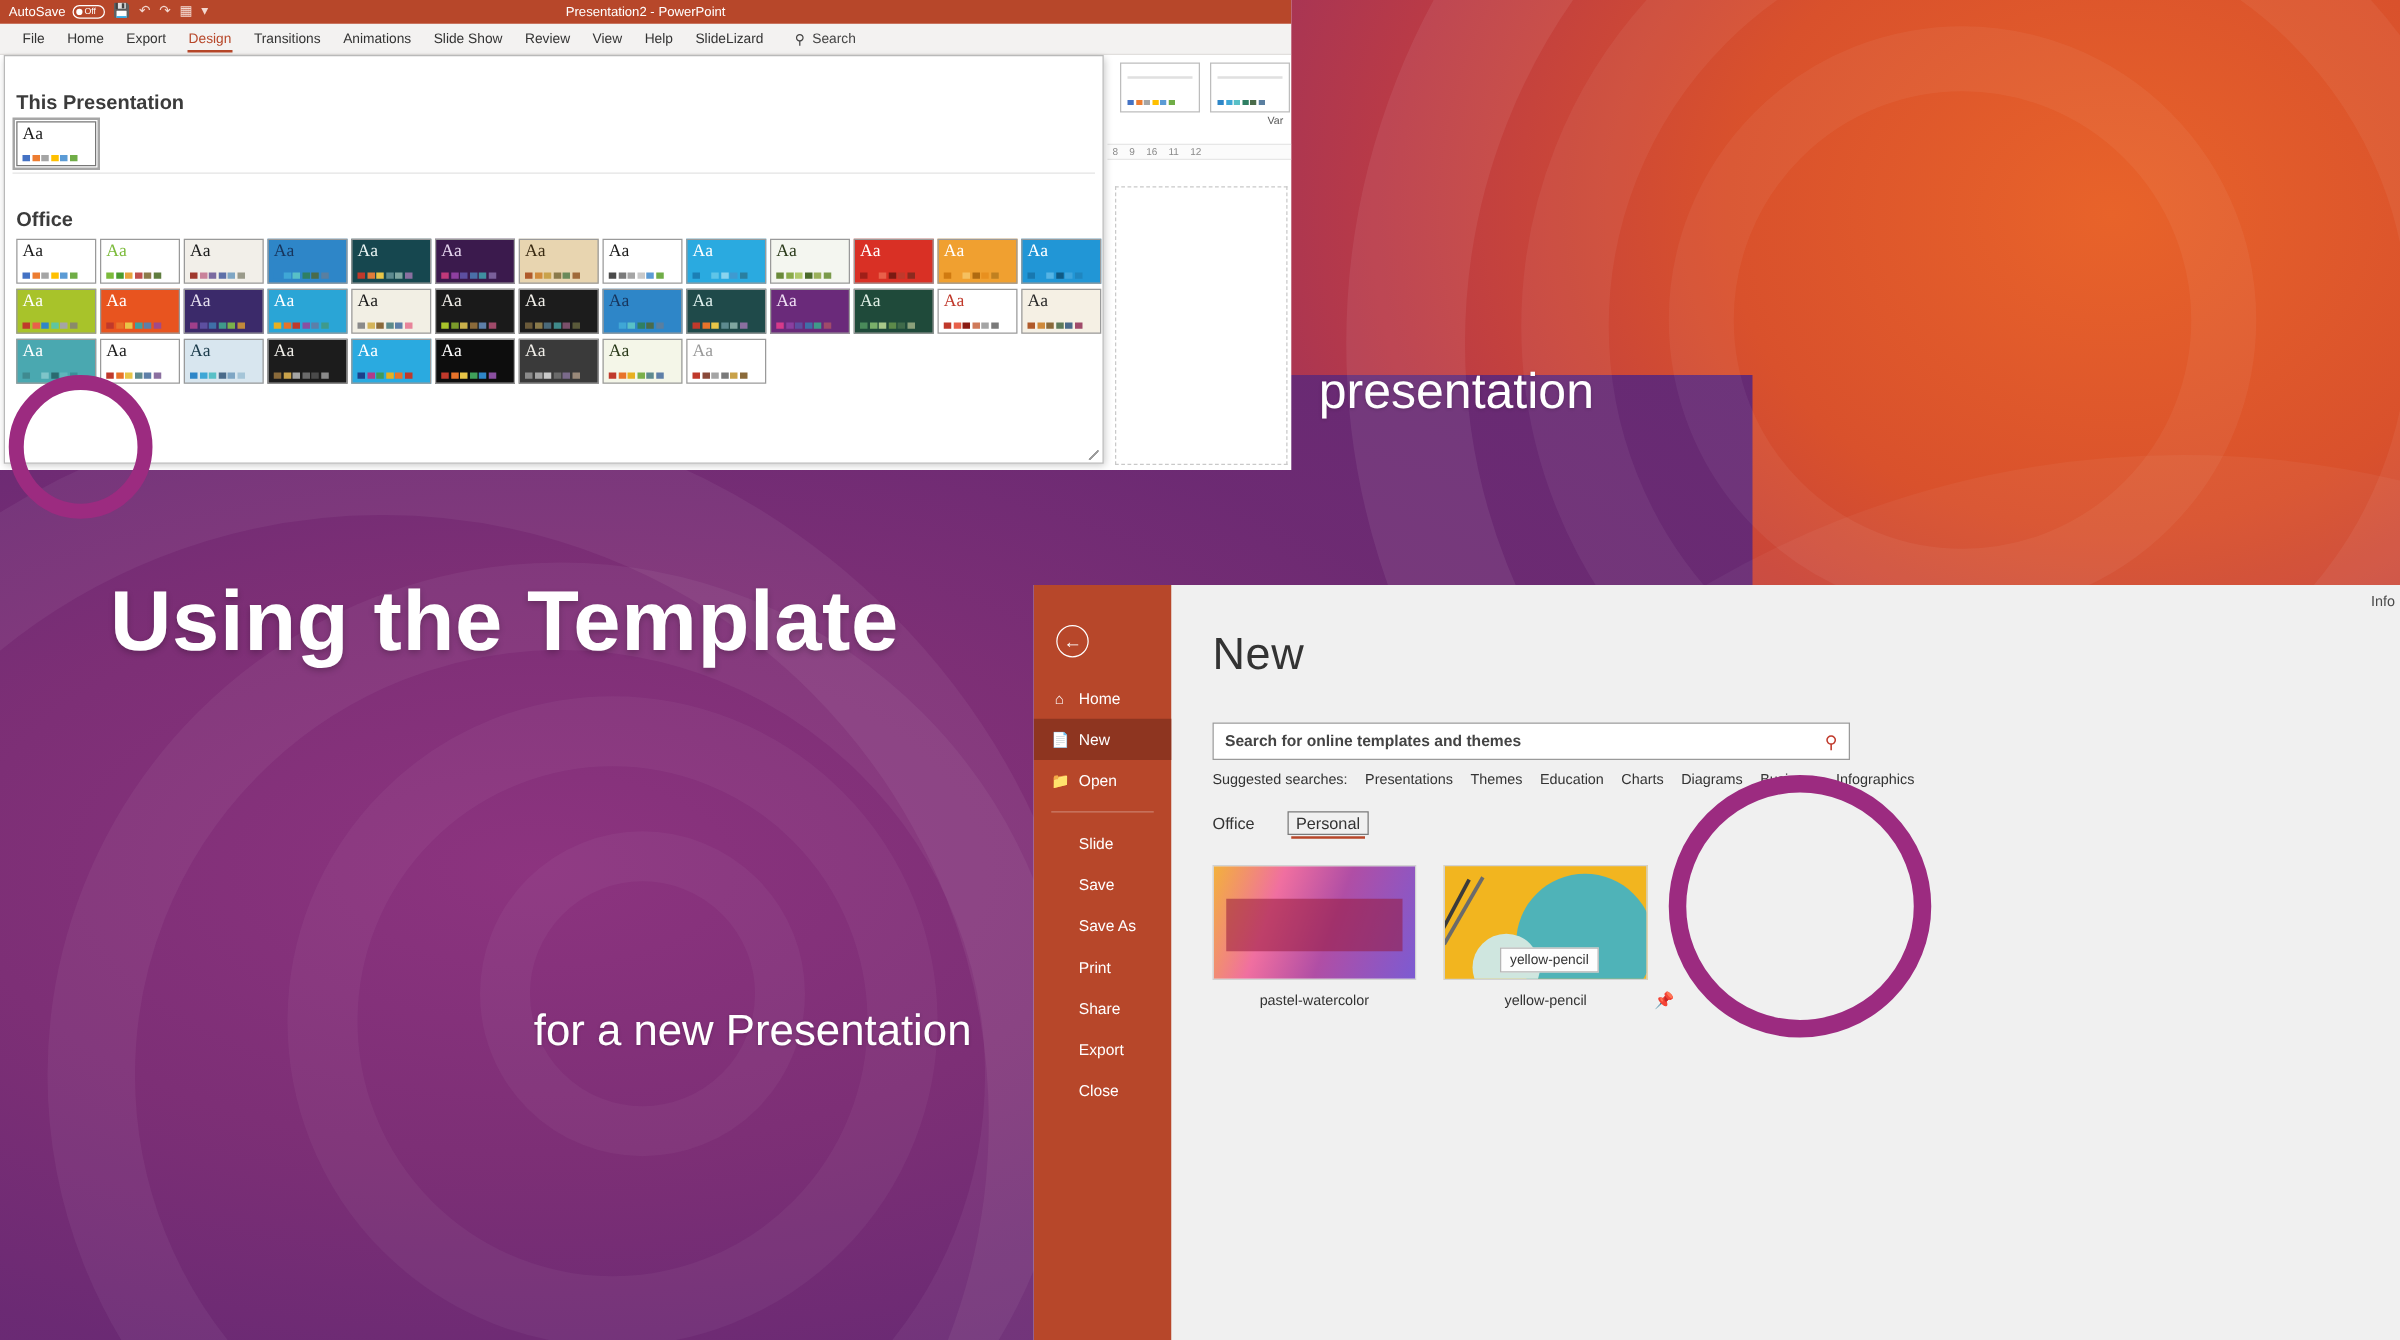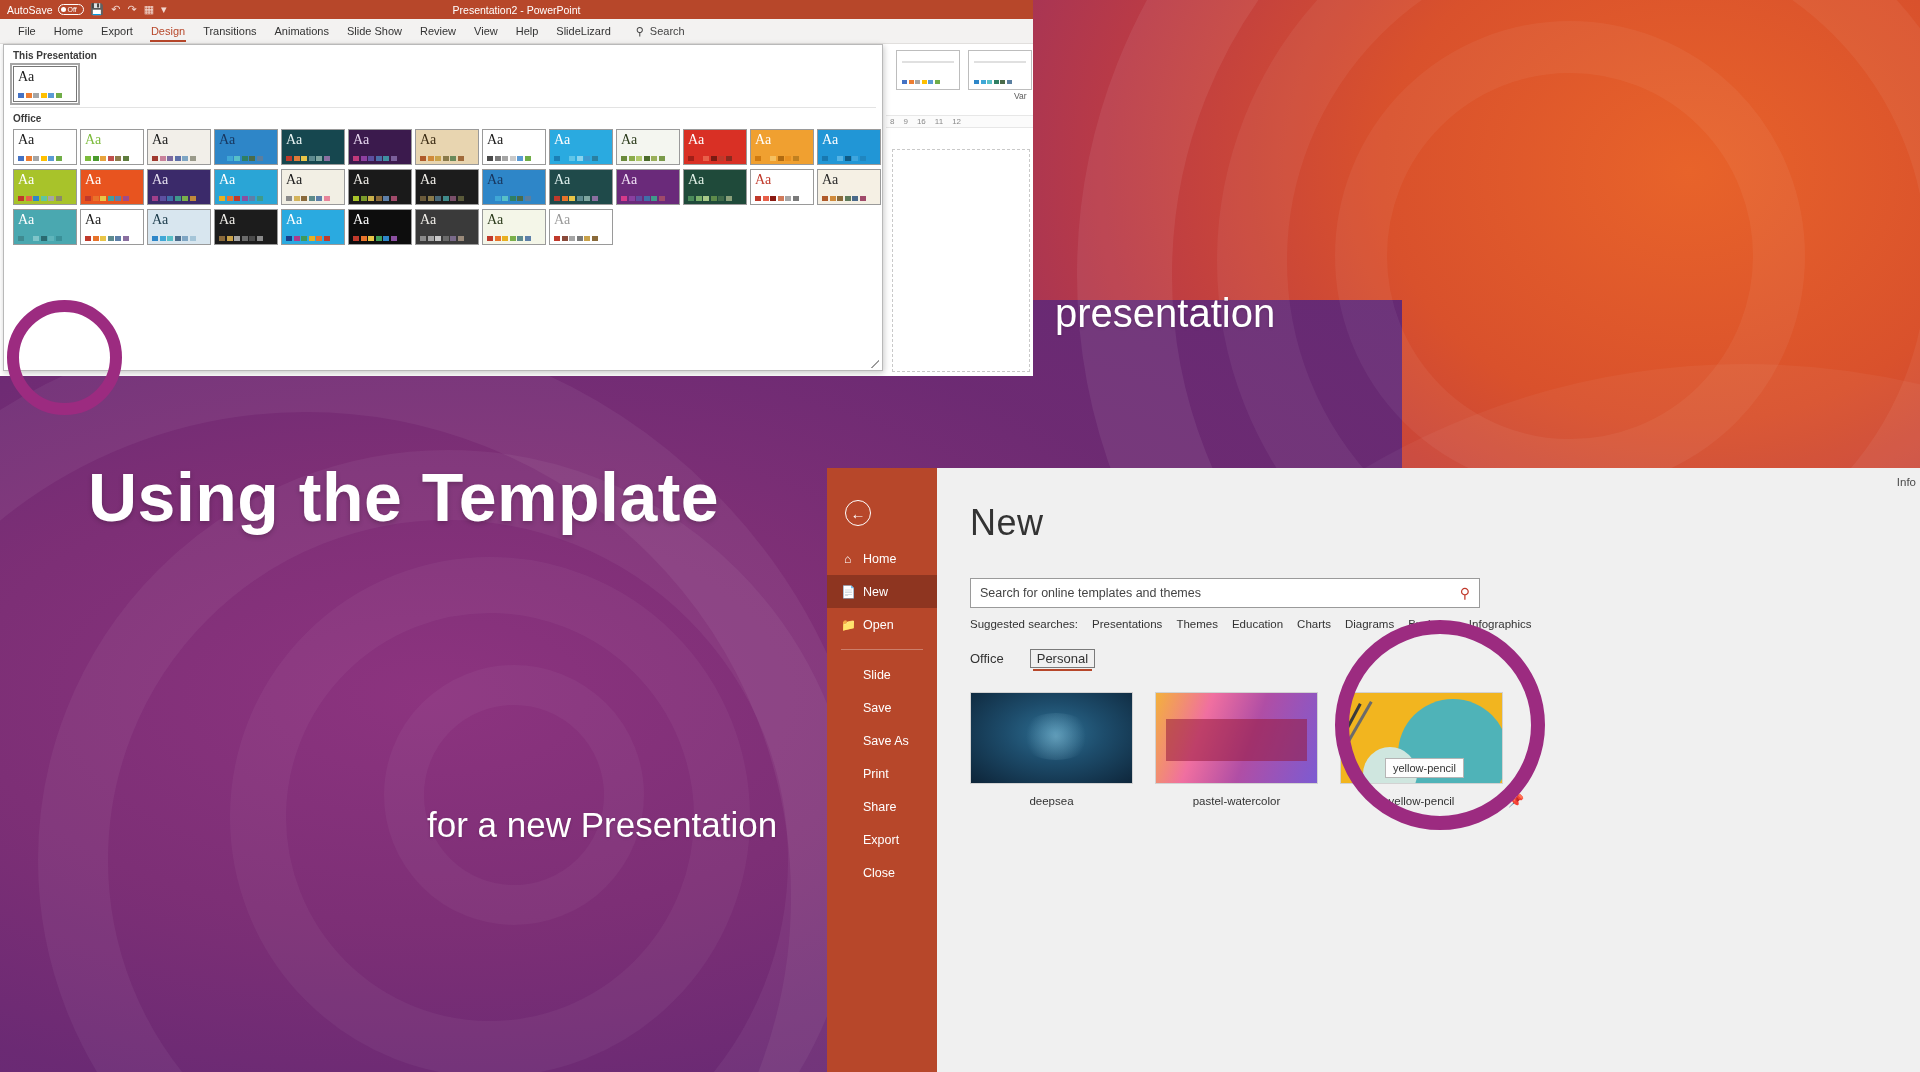--- a/index.html
+++ b/index.html
@@ -70,21 +70,21 @@
   .rtab.active { color:#b7472a; }
   .rtab.active::after { content:""; position:absolute; left:8px; right:8px; bottom:-1px;
                         height:2px; background:#b7472a; }
   .rsearch { display:flex; align-items:center; gap:6px; margin-left:16px;
              color:#444; font-size:11px; }
 
   
   #theme-dropdown { position:absolute; left:3px; top:44px; width:880px; height:327px;
                     background:#fff; border:1px solid #b9b9b9;
                     box-shadow:1px 2px 6px rgba(0,0,0,.22); }
-  .grp-label { font-size:10px; font-weight:bold; color:#3b3b3b; padding:5px 0 3px 9px; }
+  .grp-label { font-size:16px; font-weight:bold; color:#3b3b3b; padding:5px 0 3px 9px;margin-top:24px; }
   .grp-sep { height:1px; background:#e3e3e3; margin:3px 6px 0 6px; }
   .thumb-row { display:flex; gap:3px; padding:2px 0 2px 9px; flex-wrap:nowrap; }
   .thumb { width:64px; height:36px; border:1px solid #9a9a9a; position:relative;
            overflow:hidden; background:#fff; flex:0 0 auto; }
   .thumb.sel { outline:2px solid #a6a6a6; outline-offset:1px; border-color:#777; }
   .thumb .aa { position:absolute; left:4px; top:3px; font-size:14px; line-height:1;
                font-family:"Liberation Serif", serif; }
   .thumb .swatches { position:absolute; left:4px; bottom:3px; display:flex; gap:1.5px; }
   .thumb .swatches i { width:6px; height:5px; display:block; }
   .menu-area { position:absolute; left:0; right:0; bottom:0; }
@@ -134,21 +134,21 @@
   .bs-item.active { background:#8e3520; }
   .bs-item .bi { width:13px; text-align:center; font-size:12px; }
   .bs-divider { height:1px; background:rgba(255,255,255,.3); margin:8px 14px; }
   .bs-item.plain { padding-left:36px; }
 
   .bs-main { position:absolute; left:110px; top:0; right:0; bottom:0; padding:34px 0 0 33px; }
   .bs-h1 { font-size:36px; font-weight:300; color:#333; letter-spacing:.5px; }
   .bs-search { margin-top:34px; width:510px; height:30px; border:1px solid #9a9a9a;
                background:#fff; display:flex; align-items:center;
                padding:0 9px; justify-content:space-between; }
-  .bs-search span.ph { font-size:12.5px; color:#444; }
+  .bs-search span.ph { font-size:12.5px; color:#444;font-weight:bold; }
   .bs-search .mag { color:#c0392b; font-size:14px; }
   .bs-sugg { margin-top:10px; display:flex; gap:14px; align-items:center;
              font-size:11.5px; color:#333; }
   .bs-sugg .lbl { color:#333; }
   .bs-sugg a { color:#333; text-decoration:none; }
   .bs-cats { margin-top:19px; display:flex; gap:26px; align-items:center; font-size:13px; color:#333; }
   .bs-cats .cat.active { border:1px solid #7a7a7a; padding:1px 6px; position:relative; }
   .bs-cats .cat.active::after { content:""; position:absolute; left:2px; right:2px; bottom:-4px;
                                 height:2px; background:#b7472a; }
   .tpl-row { margin-top:24px; display:flex; gap:22px; }
@@ -740,24 +740,20 @@
       <a href="#">Infographics</a>
     </div>
 
     <div class="bs-cats">
       <span class="cat">Office</span>
       <span class="cat active">Personal</span>
     </div>
 
     <div class="tpl-row">
       <div class="tpl">
-        <div class="tpl-img deepsea"></div>
-        <div class="tpl-name">deepsea</div>
-      </div>
-      <div class="tpl">
         <div class="tpl-img watercolor"></div>
         <div class="tpl-name">pastel-watercolor</div>
       </div>
       <div class="tpl" style="position:relative;">
         <div class="tpl-img yellow">
           <span class="circ-big"></span>
           <span class="circ-sm"></span>
           <span class="pencil"></span>
           <span class="pencil2"></span>
         </div>

